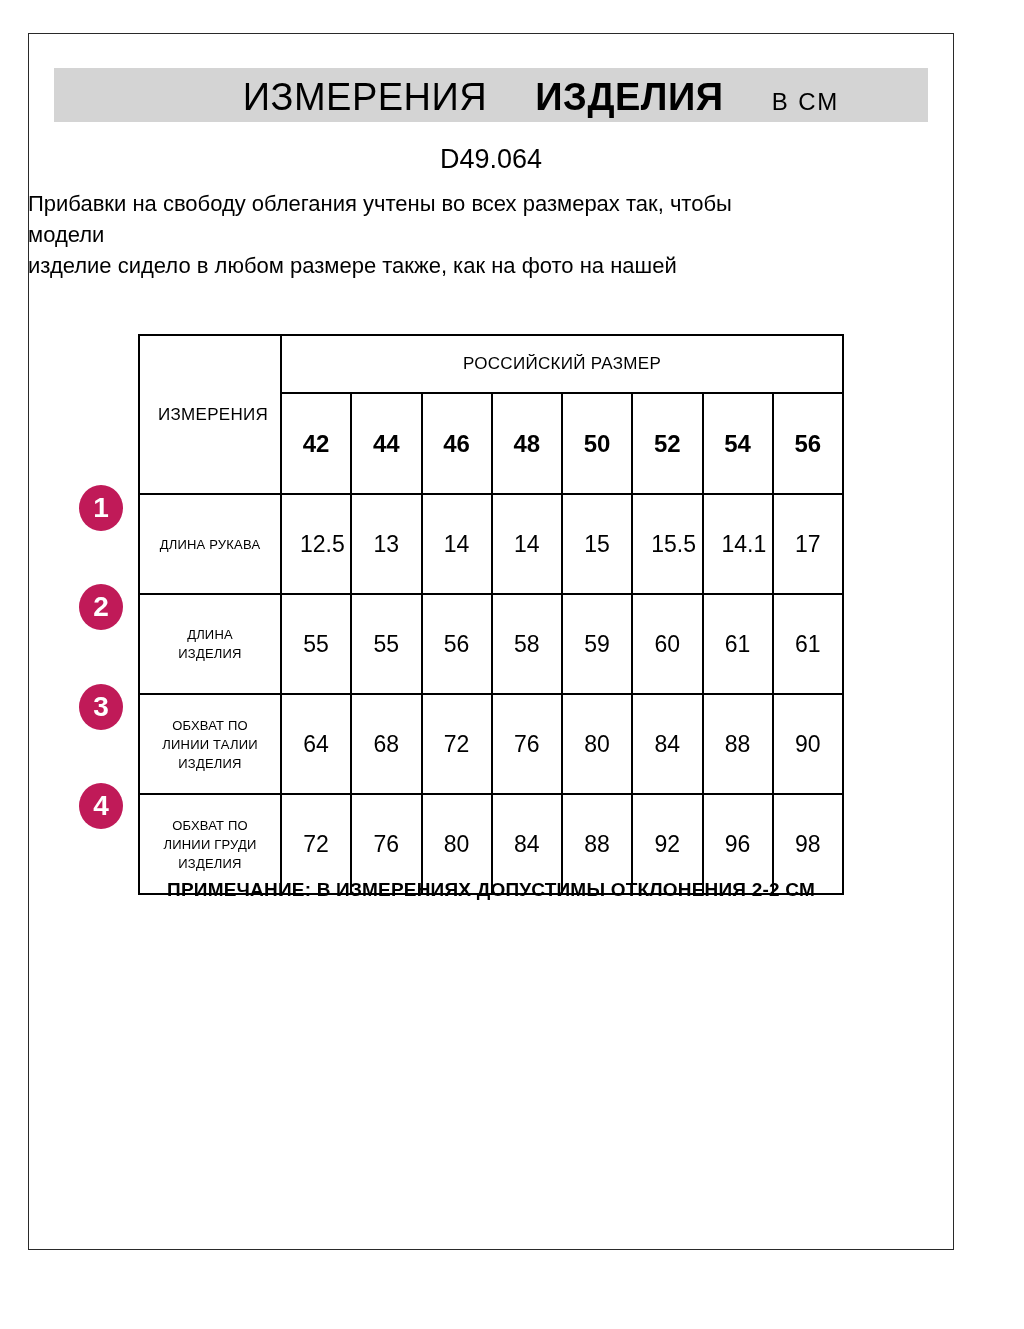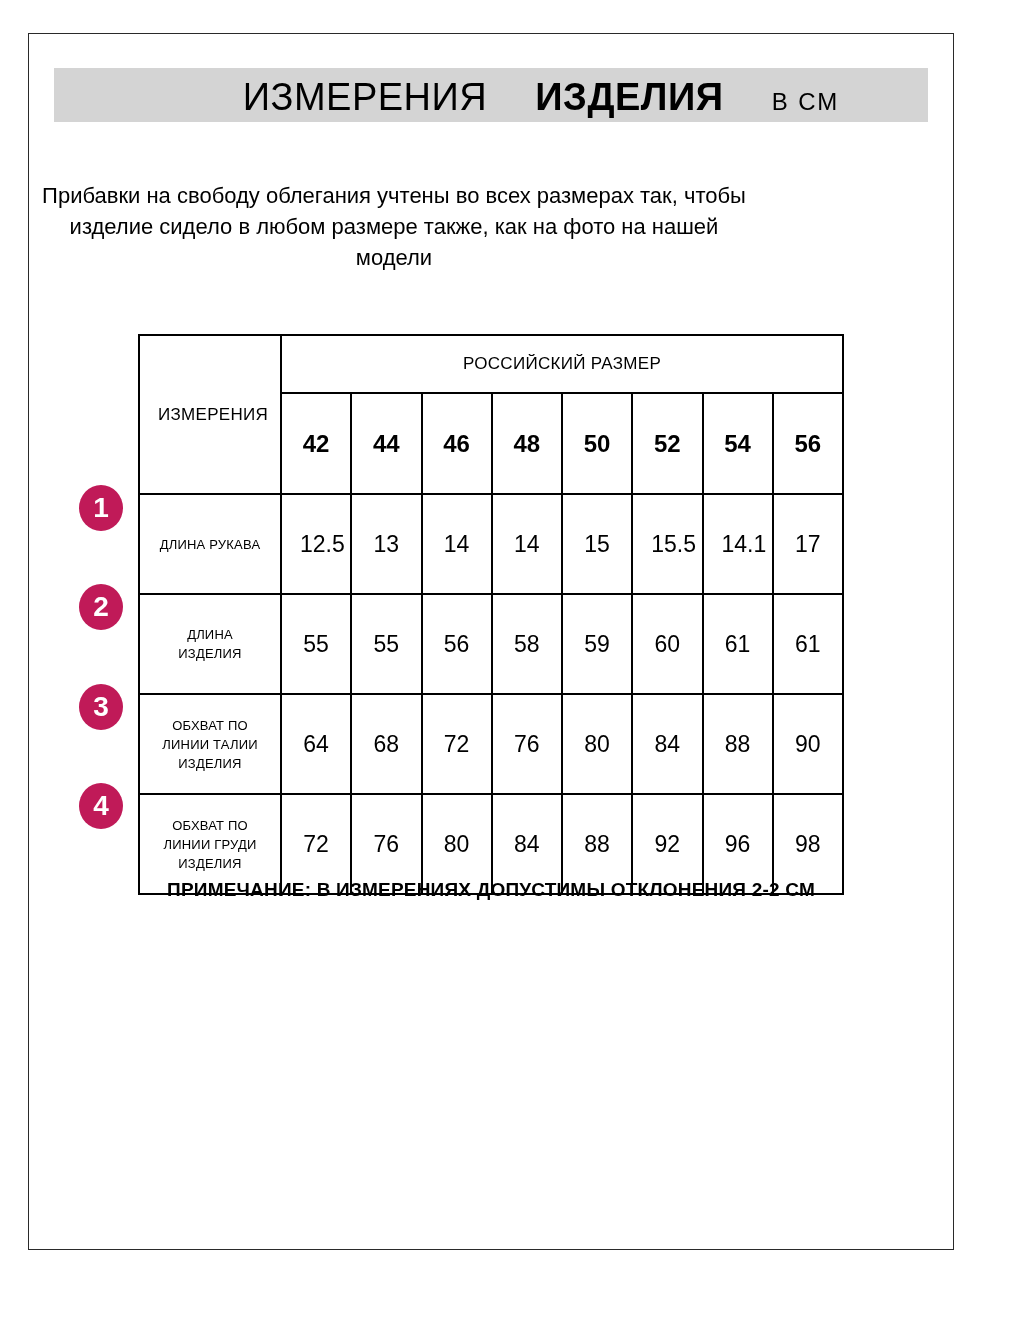--- a/index.html
+++ b/index.html
@@ -29,22 +29,22 @@
   }
   .hdr-word1{font-size:38px;font-weight:400;letter-spacing:.5px;}
   .hdr-word2{font-size:38px;font-weight:700;letter-spacing:.5px;}
   .hdr-unit{font-size:24px;font-weight:400;letter-spacing:2px;}
 
   .article{
     position:absolute;left:28px;top:144px;width:926px;
     text-align:center;font-size:27px;font-weight:400;
   }
   .description{
-    position:absolute;left:28px;top:180px;width:732px;
-    text-align:center;font-size:22px;line-height:31px;font-weight:400;
+    position:absolute;left:28px;top:188px;width:732px;
+    font-size:22px;line-height:31px;font-weight:400;
   }
 
   table.size-table{
     position:absolute;left:138px;top:334px;
     border-collapse:collapse;table-layout:fixed;width:706px;
     background:#fff;
   }
   table.size-table td{
     border:2px solid #000;text-align:center;vertical-align:middle;
     padding:18px;box-sizing:border-box;
@@ -79,25 +79,26 @@
 
 <div class="canvas">
   <div class="page-border"></div>
 
   <div class="header-bar">
     <span class="hdr-word1">ИЗМЕРЕНИЯ</span>
     <span class="hdr-word2">ИЗДЕЛИЯ</span>
     <span class="hdr-unit">В СМ</span>
   </div>
 
+  <div class="article">D49.064</div>
 
   <div class="description">
     <div>Прибавки на свободу облегания учтены во всех размерах так, чтобы</div>
+    <div>модели</div>
     <div>изделие сидело в любом размере также, как на фото на нашей</div>
-    <div>модели</div>
   </div>
 
   <table class="size-table">
     <tbody>
         <tr>
       <td class="corner-cell" rowspan="2">ИЗМЕРЕНИЯ</td>
       <td class="group-header-cell" colspan="8">РОССИЙСКИЙ РАЗМЕР</td>
     </tr>
     <tr class="sizes-row">
       <td>42</td>

